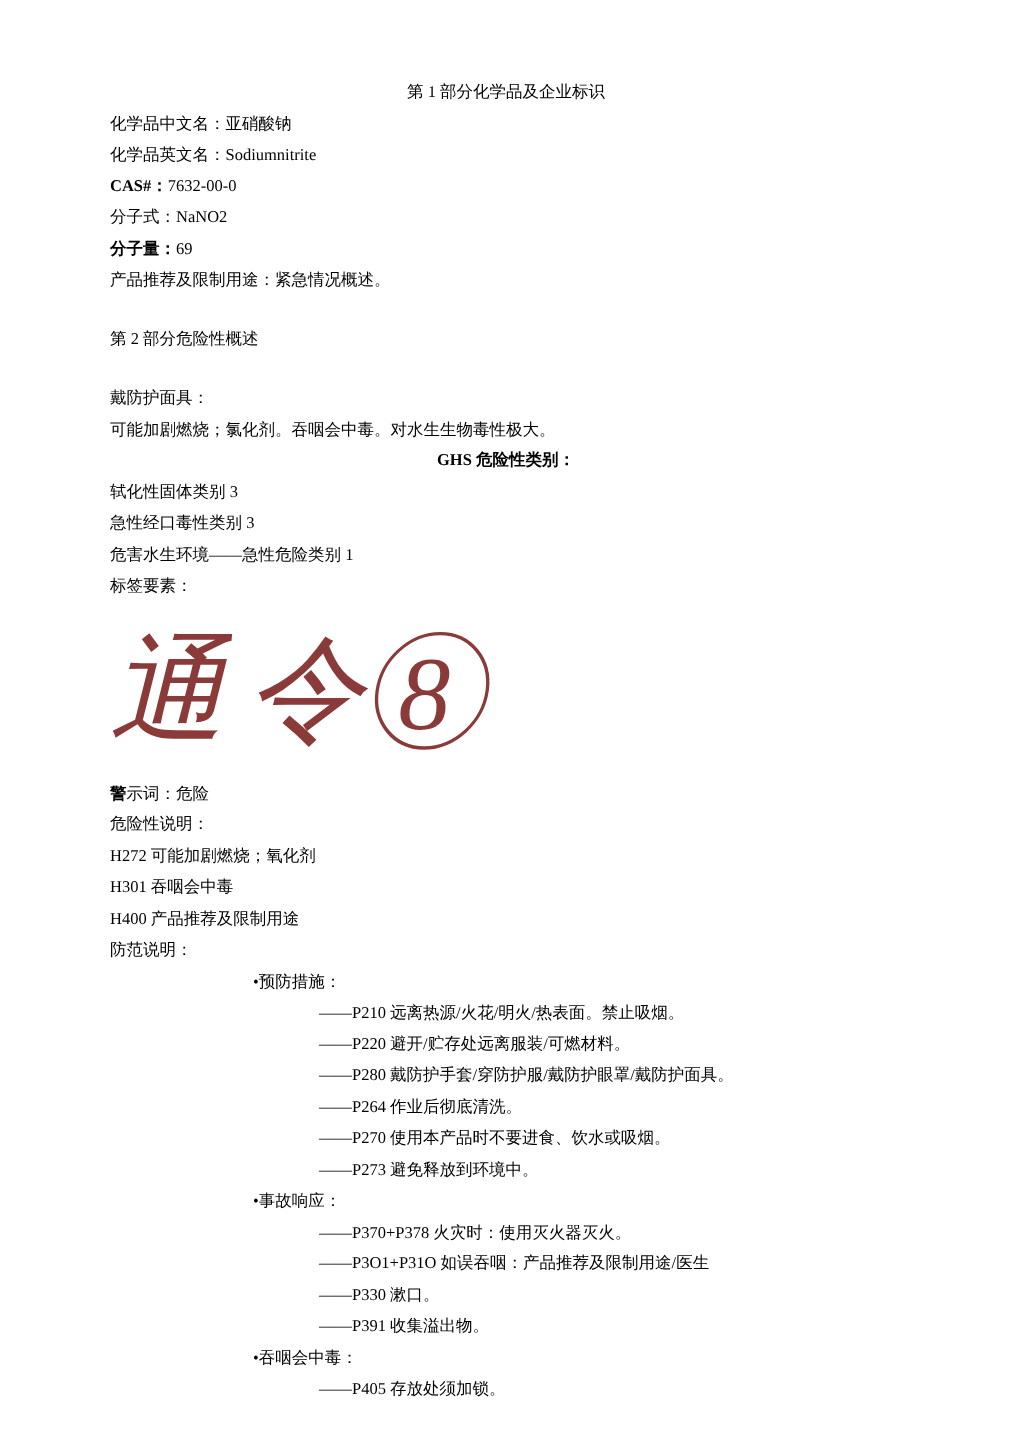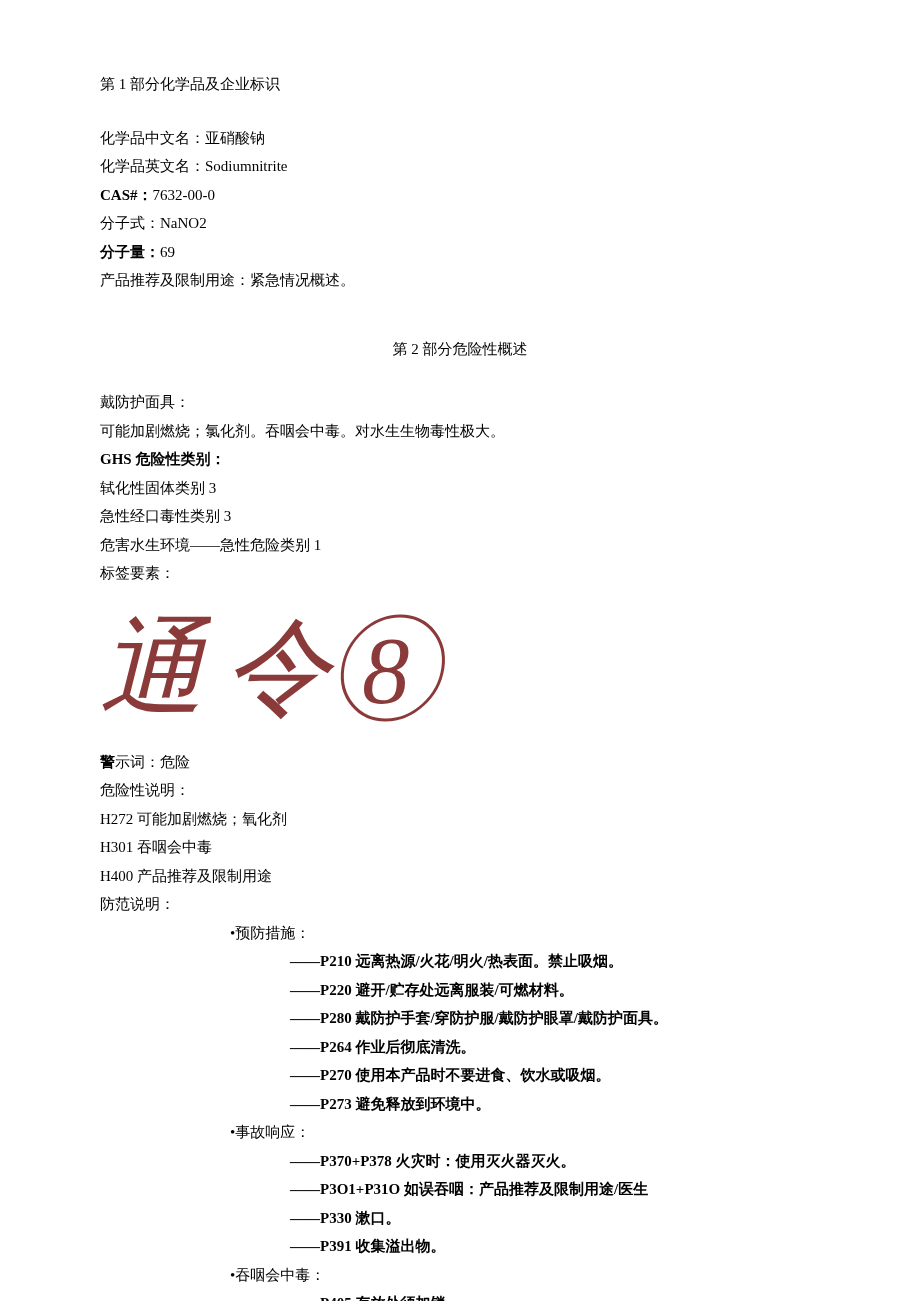--- a/index.html
+++ b/index.html
@@ -10,47 +10,45 @@
     body {
       font-family: "SimSun", "宋体", serif;
       font-size: 15px;
       line-height: 1.9;
       color: #000;
       background: #fff;
       width: 920px;
       padding: 70px 100px 50px 100px;
     }
     .section-title {
-      text-align: left;
-      margin-bottom: 25px;
+      text-align: center;
     }
     .section-title-2 {
-      text-align: center;
-      margin-top: 40px;
+      margin-top: 25px;
       margin-bottom: 25px;
     }
     .field-line {
       margin: 0;
     }
     .bold {
       font-weight: bold;
       font-family: "SimSun", "宋体", "Times New Roman", serif;
+      text-align: center;
     }
     .pictogram-container {
       margin: 15px 0 15px 0;
     }
     .pictogram-svg {
       display: block;
     }
     .indent-1 {
       padding-left: 130px;
     }
     .indent-2 {
       padding-left: 190px;
-      font-weight: bold;
     }
   </style>
 </head>
 <body>
 
 <div class="section-title">第 1 部分化学品及企业标识</div>
 
 <div class="field-line">
   <span>化学品中文名：</span><span>亚硝酸钠</span>
 </div>

